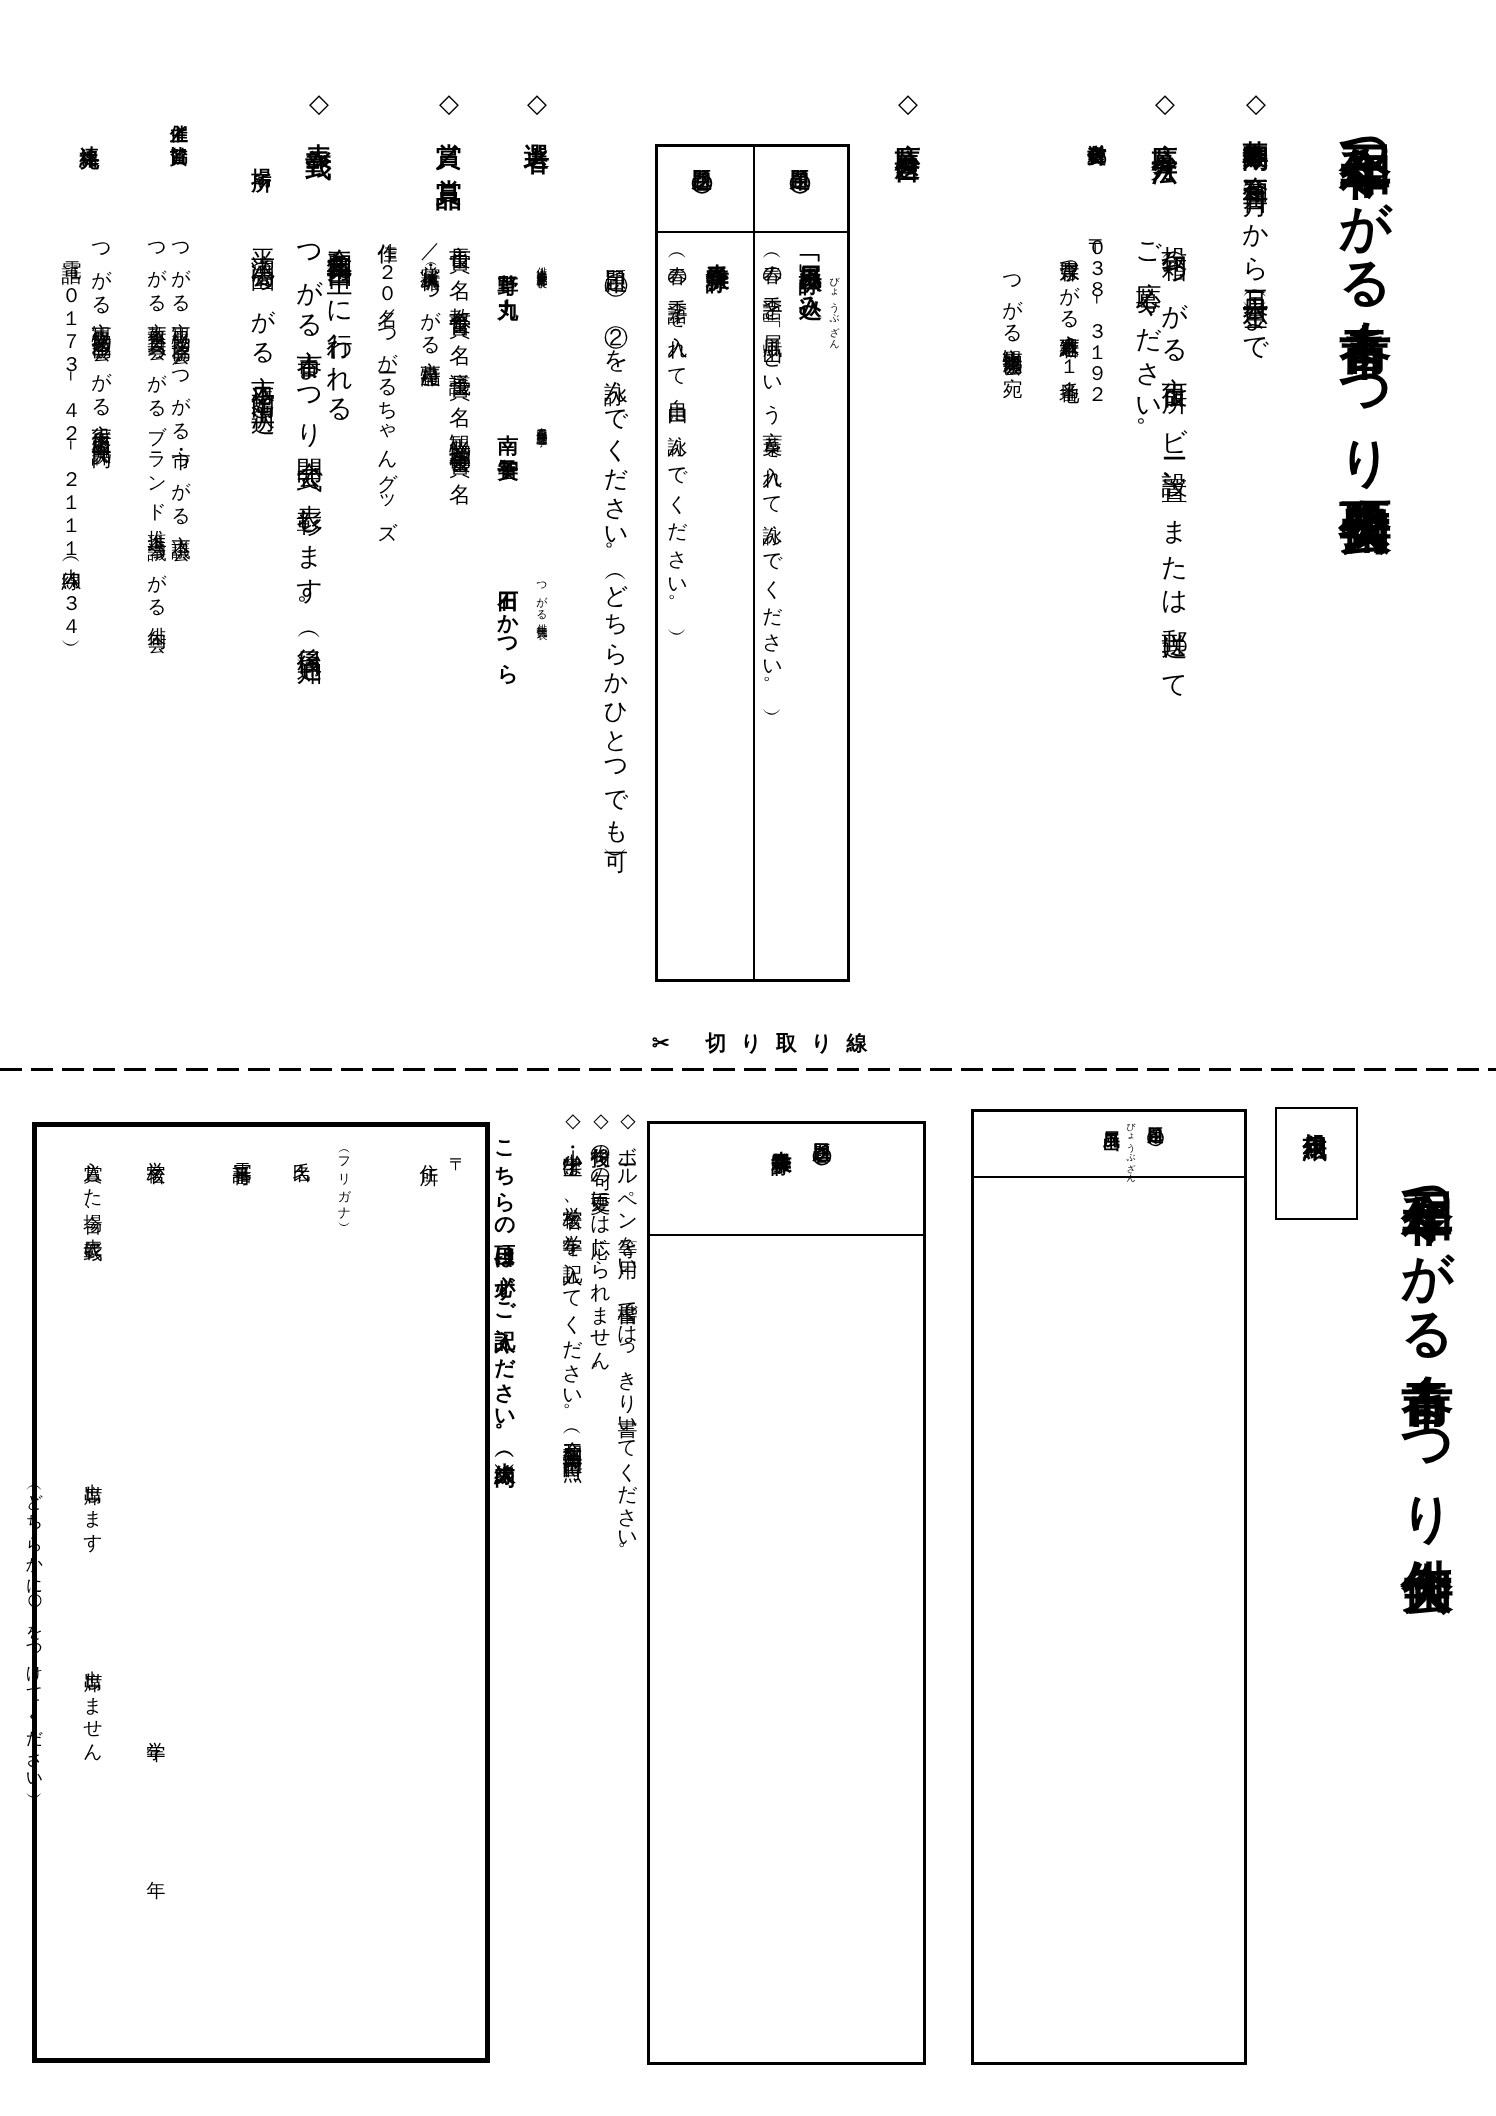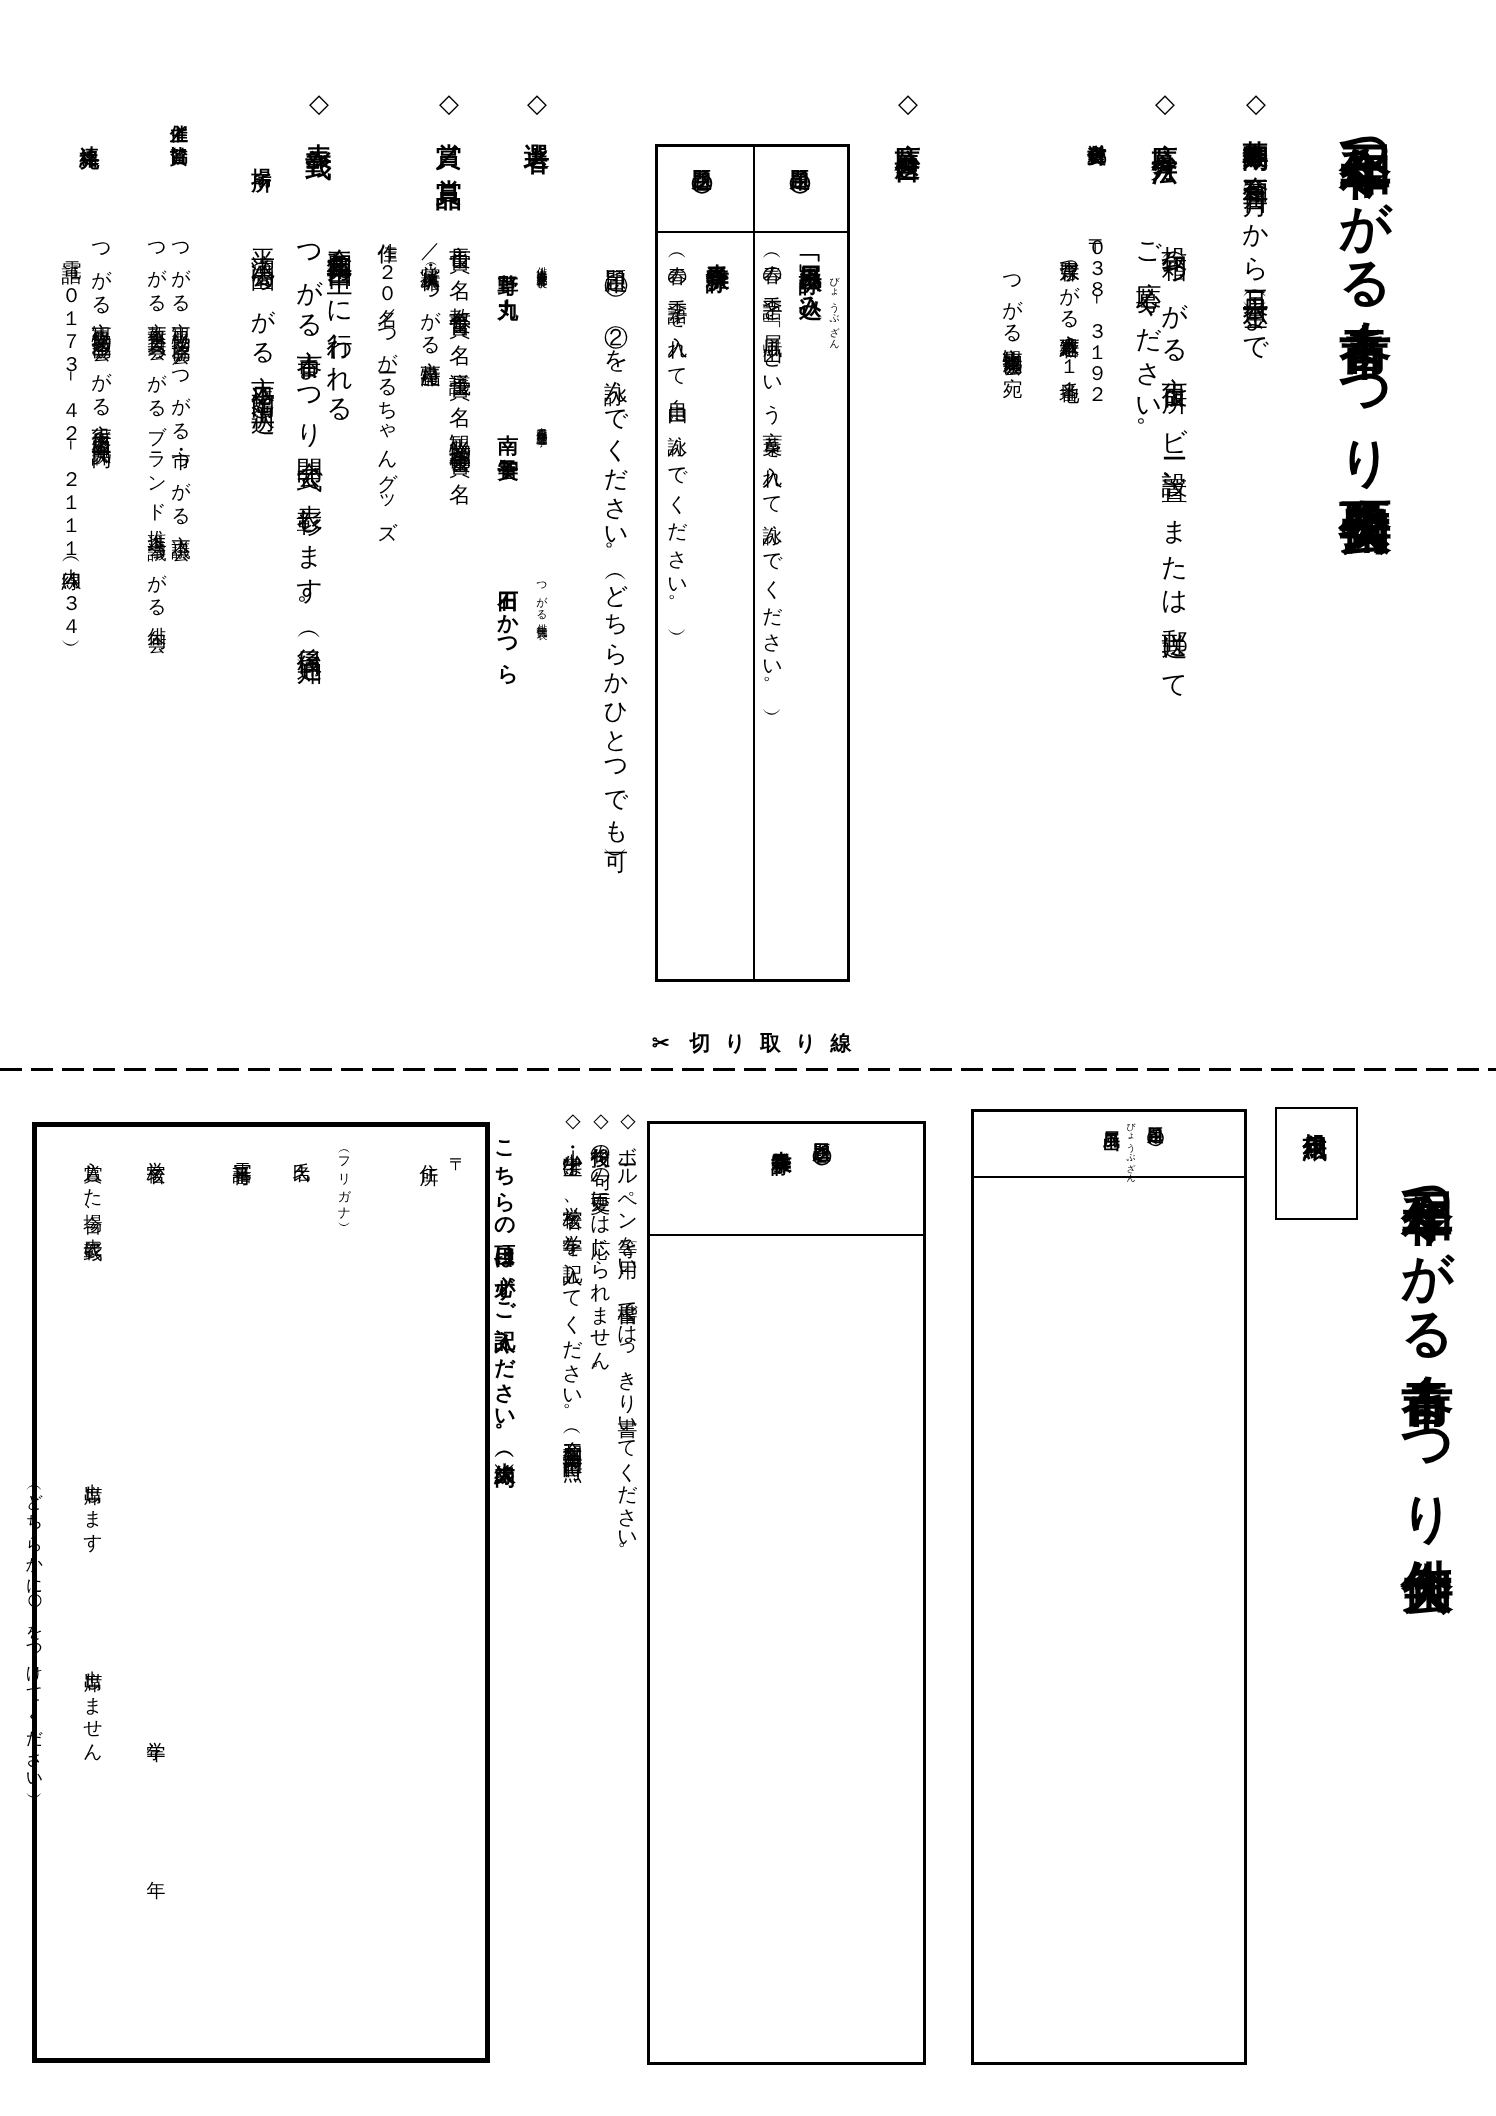--- a/index.html
+++ b/index.html
@@ -84,21 +84,21 @@
 
 <div class="v b" style="left:170px;top:110px;font-size:18px;letter-spacing:1px">主催／協賛</div>
 <div class="v" style="left:172px;top:230px;font-size:19px;letter-spacing:4px">つがる市観光物産協会／つがる市・つがる市議会・</div>
 <div class="v" style="left:148px;top:230px;font-size:19px;letter-spacing:4px">つがる市教育委員会・つがるブランド推進会議・つがる俳句会</div>
 
 <div class="v b" style="left:80px;top:130px;font-size:20px;letter-spacing:2px">連絡先</div>
 <div class="v" style="left:92px;top:230px;font-size:20px;letter-spacing:3px">つがる市観光物産協会（つがる市役所商工観光課内）</div>
 <div class="v" style="left:62px;top:245px;font-size:20px;letter-spacing:3px">電話　０１７３－４２－２１１１（内線４３４）</div>
 
 <div class="h b" style="left:652px;top:1032px;font-size:21px;letter-spacing:14px">
-  <span>✂</span><span style="margin-left:6px">切り取り線</span>
+  <span>✂</span><span style="margin-left:22px">切り取り線</span>
 </div>
 <div class="cutline"></div>
 
 <div class="v b" style="left:1402px;top:1150px;font-size:52px;letter-spacing:1px">令和三年つがる市春まつり俳句大会</div>
 
 <div class="box thin" style="left:1275px;top:1107px;width:83px;height:113px;"></div>
 <div class="v b" style="left:1303px;top:1115px;font-size:24px;letter-spacing:1px">投句用紙</div>
 
 <div class="box" style="left:971px;top:1109px;width:276px;height:956px;">
   <div class="divider-h" style="top:64px;"></div>

